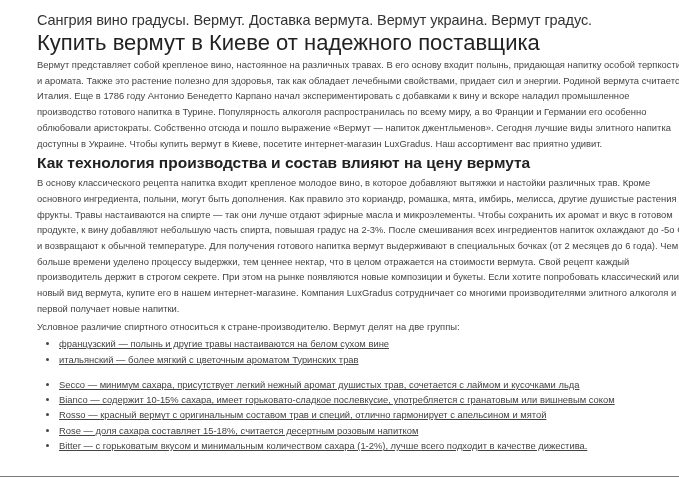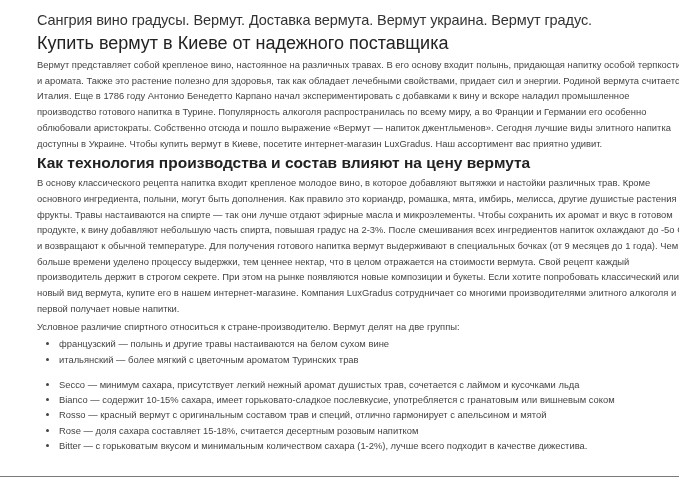--- a/index.html
+++ b/index.html
@@ -23,21 +23,21 @@
     }
     .top-title {
       font-size: 14.5px;
       color: #333;
       line-height: 20px;
       margin: 0;
       white-space: nowrap;
       letter-spacing: -0.1px;
     }
     h1.main-title {
-      font-size: 18px;
+      font-size: 22px;
       font-weight: normal;
       color: #222;
       margin: 1px 0 2px 0;
       line-height: 24px;
       white-space: nowrap;
     }
     h2.section-title {
       font-size: 15.5px;
       font-weight: bold;
       color: #222;
@@ -54,20 +54,21 @@
     p.body .line {
       display: block;
       white-space: nowrap;
     }
     ul.list {
       margin: 0 0 6px 0;
       padding: 0 0 0 22px;
       font-size: 9.4px;
       line-height: 15.3px;
       color: #444;
+      text-decoration: underline;
     }
     ul.list li {
       white-space: nowrap;
     }
     .gap-small { height: 4px; }
     .bottom-divider {
       position: absolute;
       left: 0;
       top: 476px;
       width: 679px;
@@ -93,21 +94,21 @@
     <span class="line">доступны в Украине. Чтобы купить вермут в Киеве, посетите интернет-магазин LuxGradus. Наш ассортимент вас приятно удивит.</span>
   </p>
 
   <h2 class="section-title">Как технология производства и состав влияют на цену вермута</h2>
 
   <p class="body">
     <span class="line">В основу классического рецепта напитка входит крепленое молодое вино, в которое добавляют вытяжки и настойки различных трав. Кроме</span>
     <span class="line">основного ингредиента, полыни, могут быть дополнения. Как правило это кориандр, ромашка, мята, имбирь, мелисса, другие душистые растения и</span>
     <span class="line">фрукты. Травы настаиваются на спирте — так они лучше отдают эфирные масла и микроэлементы. Чтобы сохранить их аромат и вкус в готовом</span>
     <span class="line">продукте, к вину добавляют небольшую часть спирта, повышая градус на 2-3%. После смешивания всех ингредиентов напиток охлаждают до -5о С</span>
-    <span class="line">и возвращают к обычной температуре. Для получения готового напитка вермут выдерживают в специальных бочках (от 9 месяцев до 1 года). Чем</span>
+    <span class="line">и возвращают к обычной температуре. Для получения готового напитка вермут выдерживают в специальных бочках (от 2 месяцев до 6 года). Чем</span>
     <span class="line">больше времени уделено процессу выдержки, тем ценнее нектар, что в целом отражается на стоимости вермута. Свой рецепт каждый</span>
     <span class="line">производитель держит в строгом секрете. При этом на рынке появляются новые композиции и букеты. Если хотите попробовать классический или</span>
     <span class="line">новый вид вермута, купите его в нашем интернет-магазине. Компания LuxGradus сотрудничает со многими производителями элитного алкоголя и</span>
     <span class="line">первой получает новые напитки.</span>
   </p>
 
 
   <p class="body">
     <span class="line">Условное различие спиртного относиться к стране-производителю. Вермут делят на две группы:</span>
   </p>

